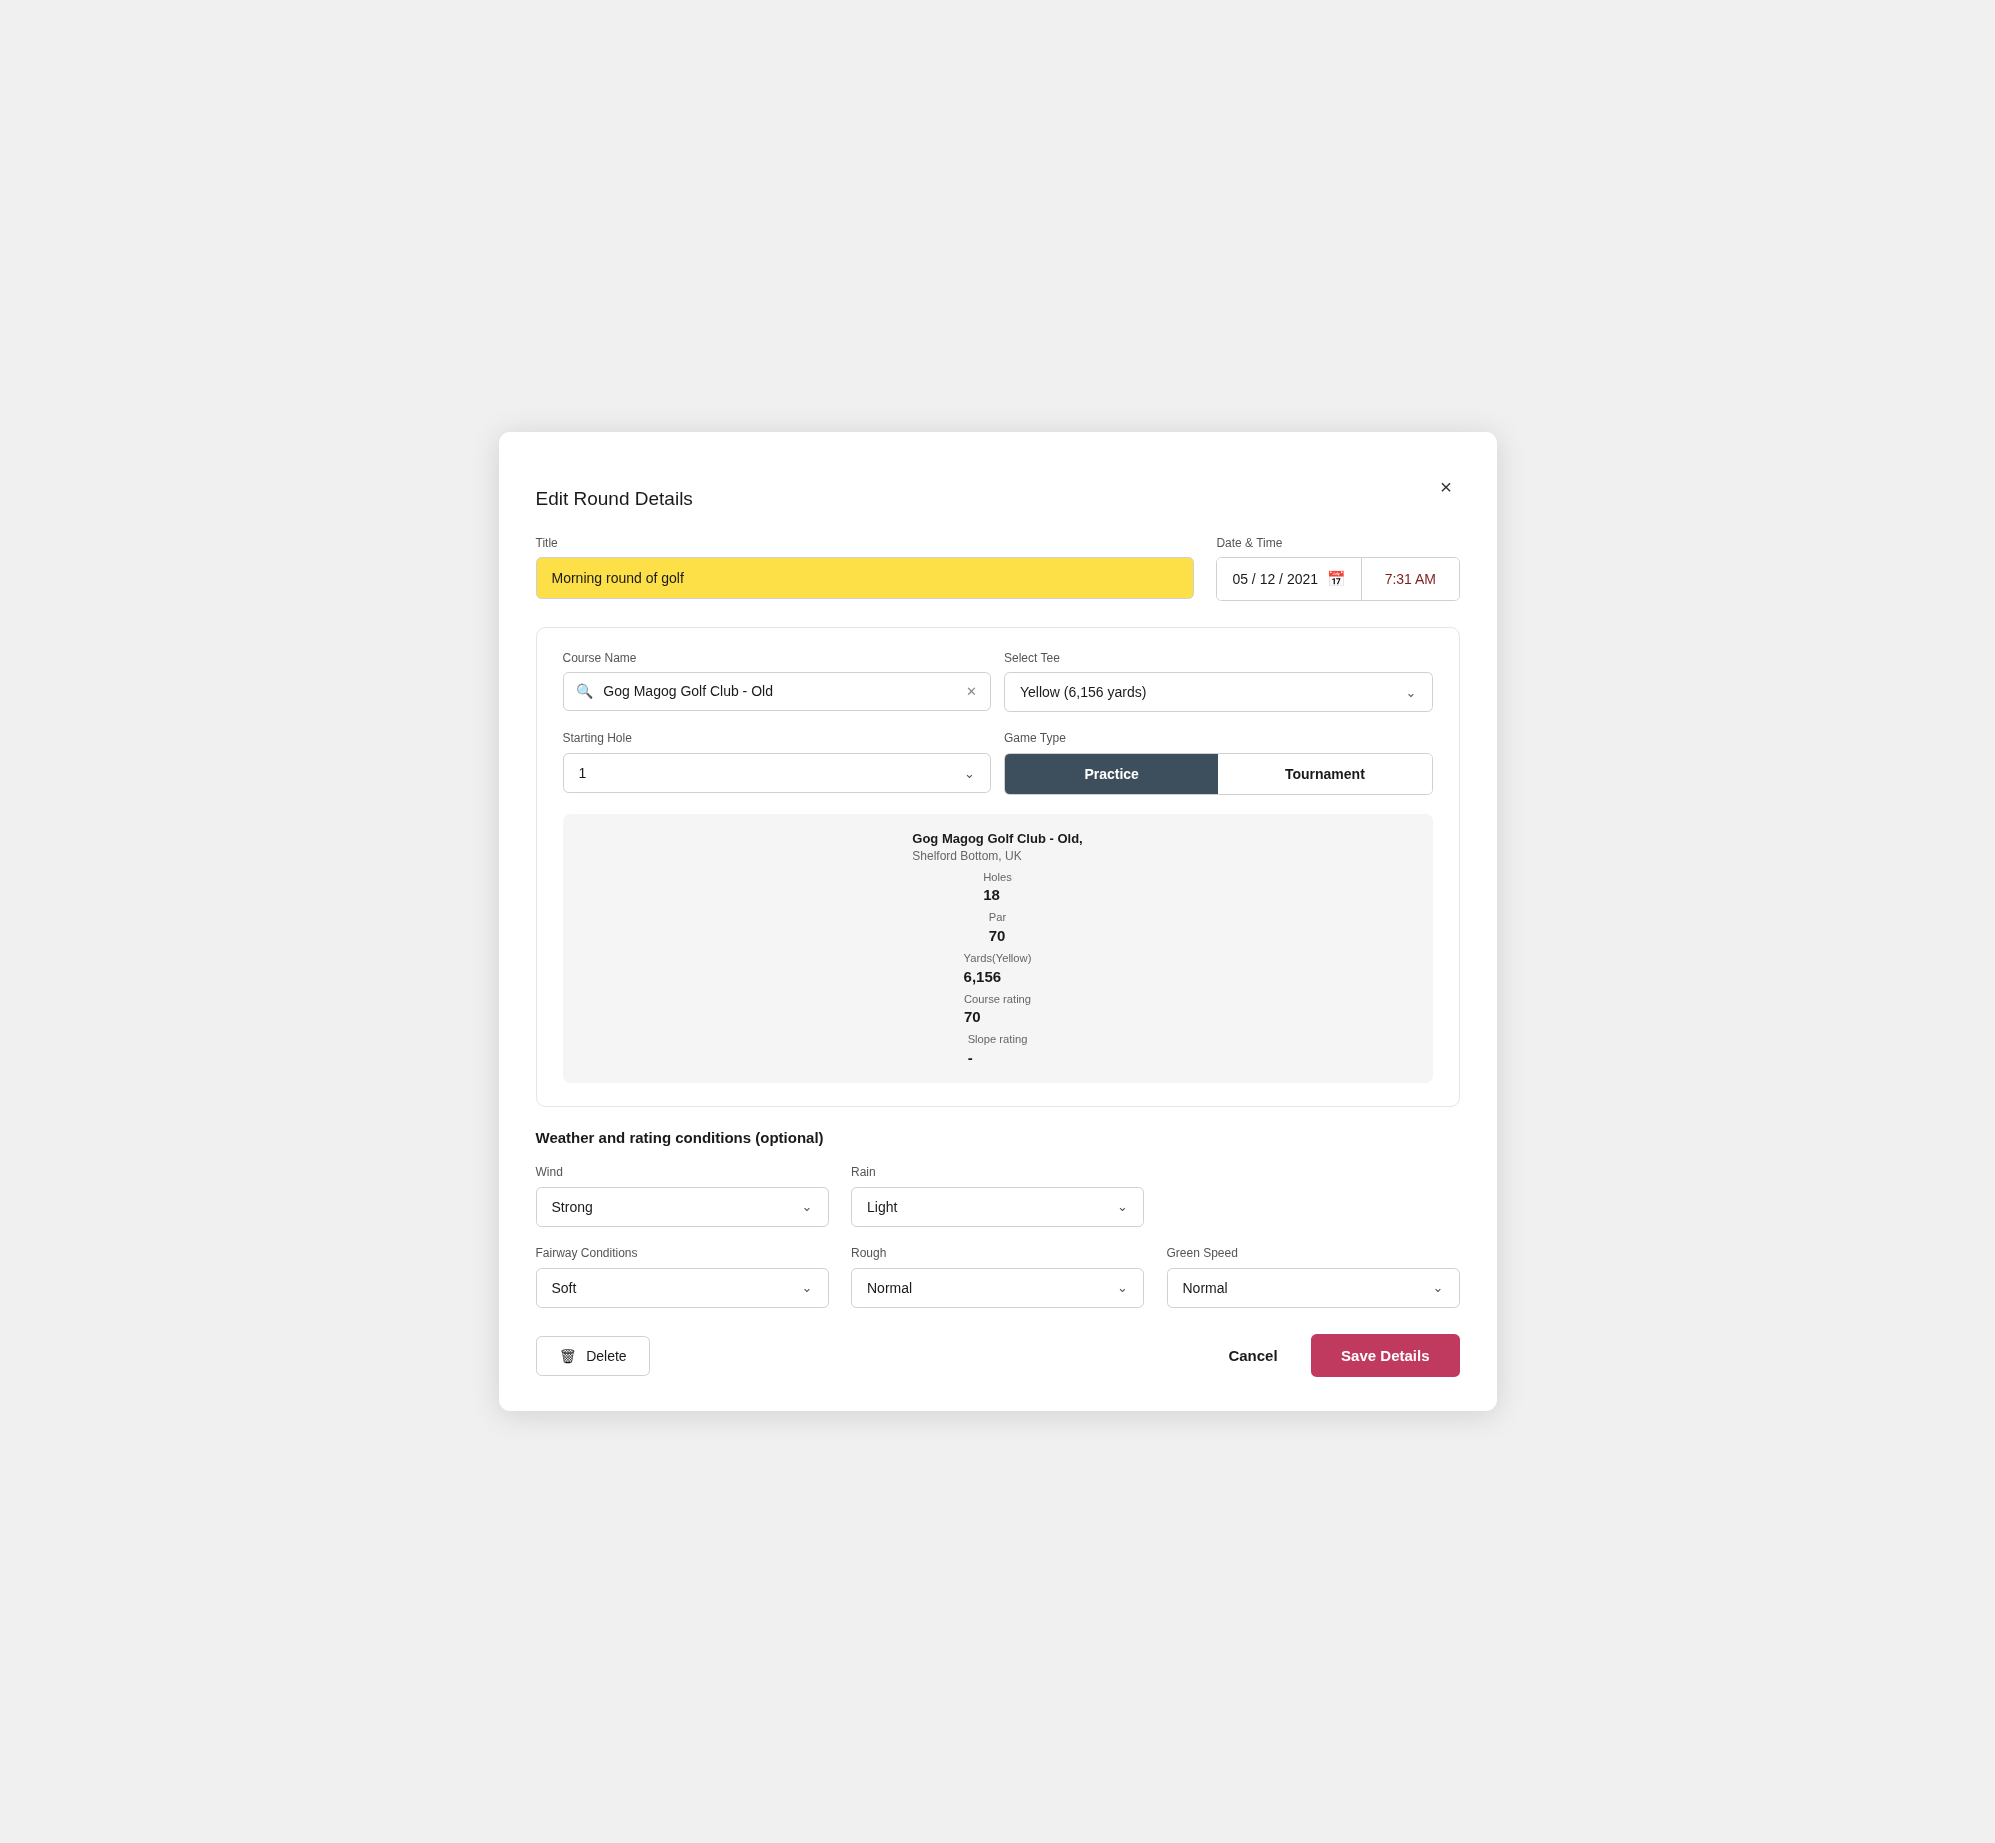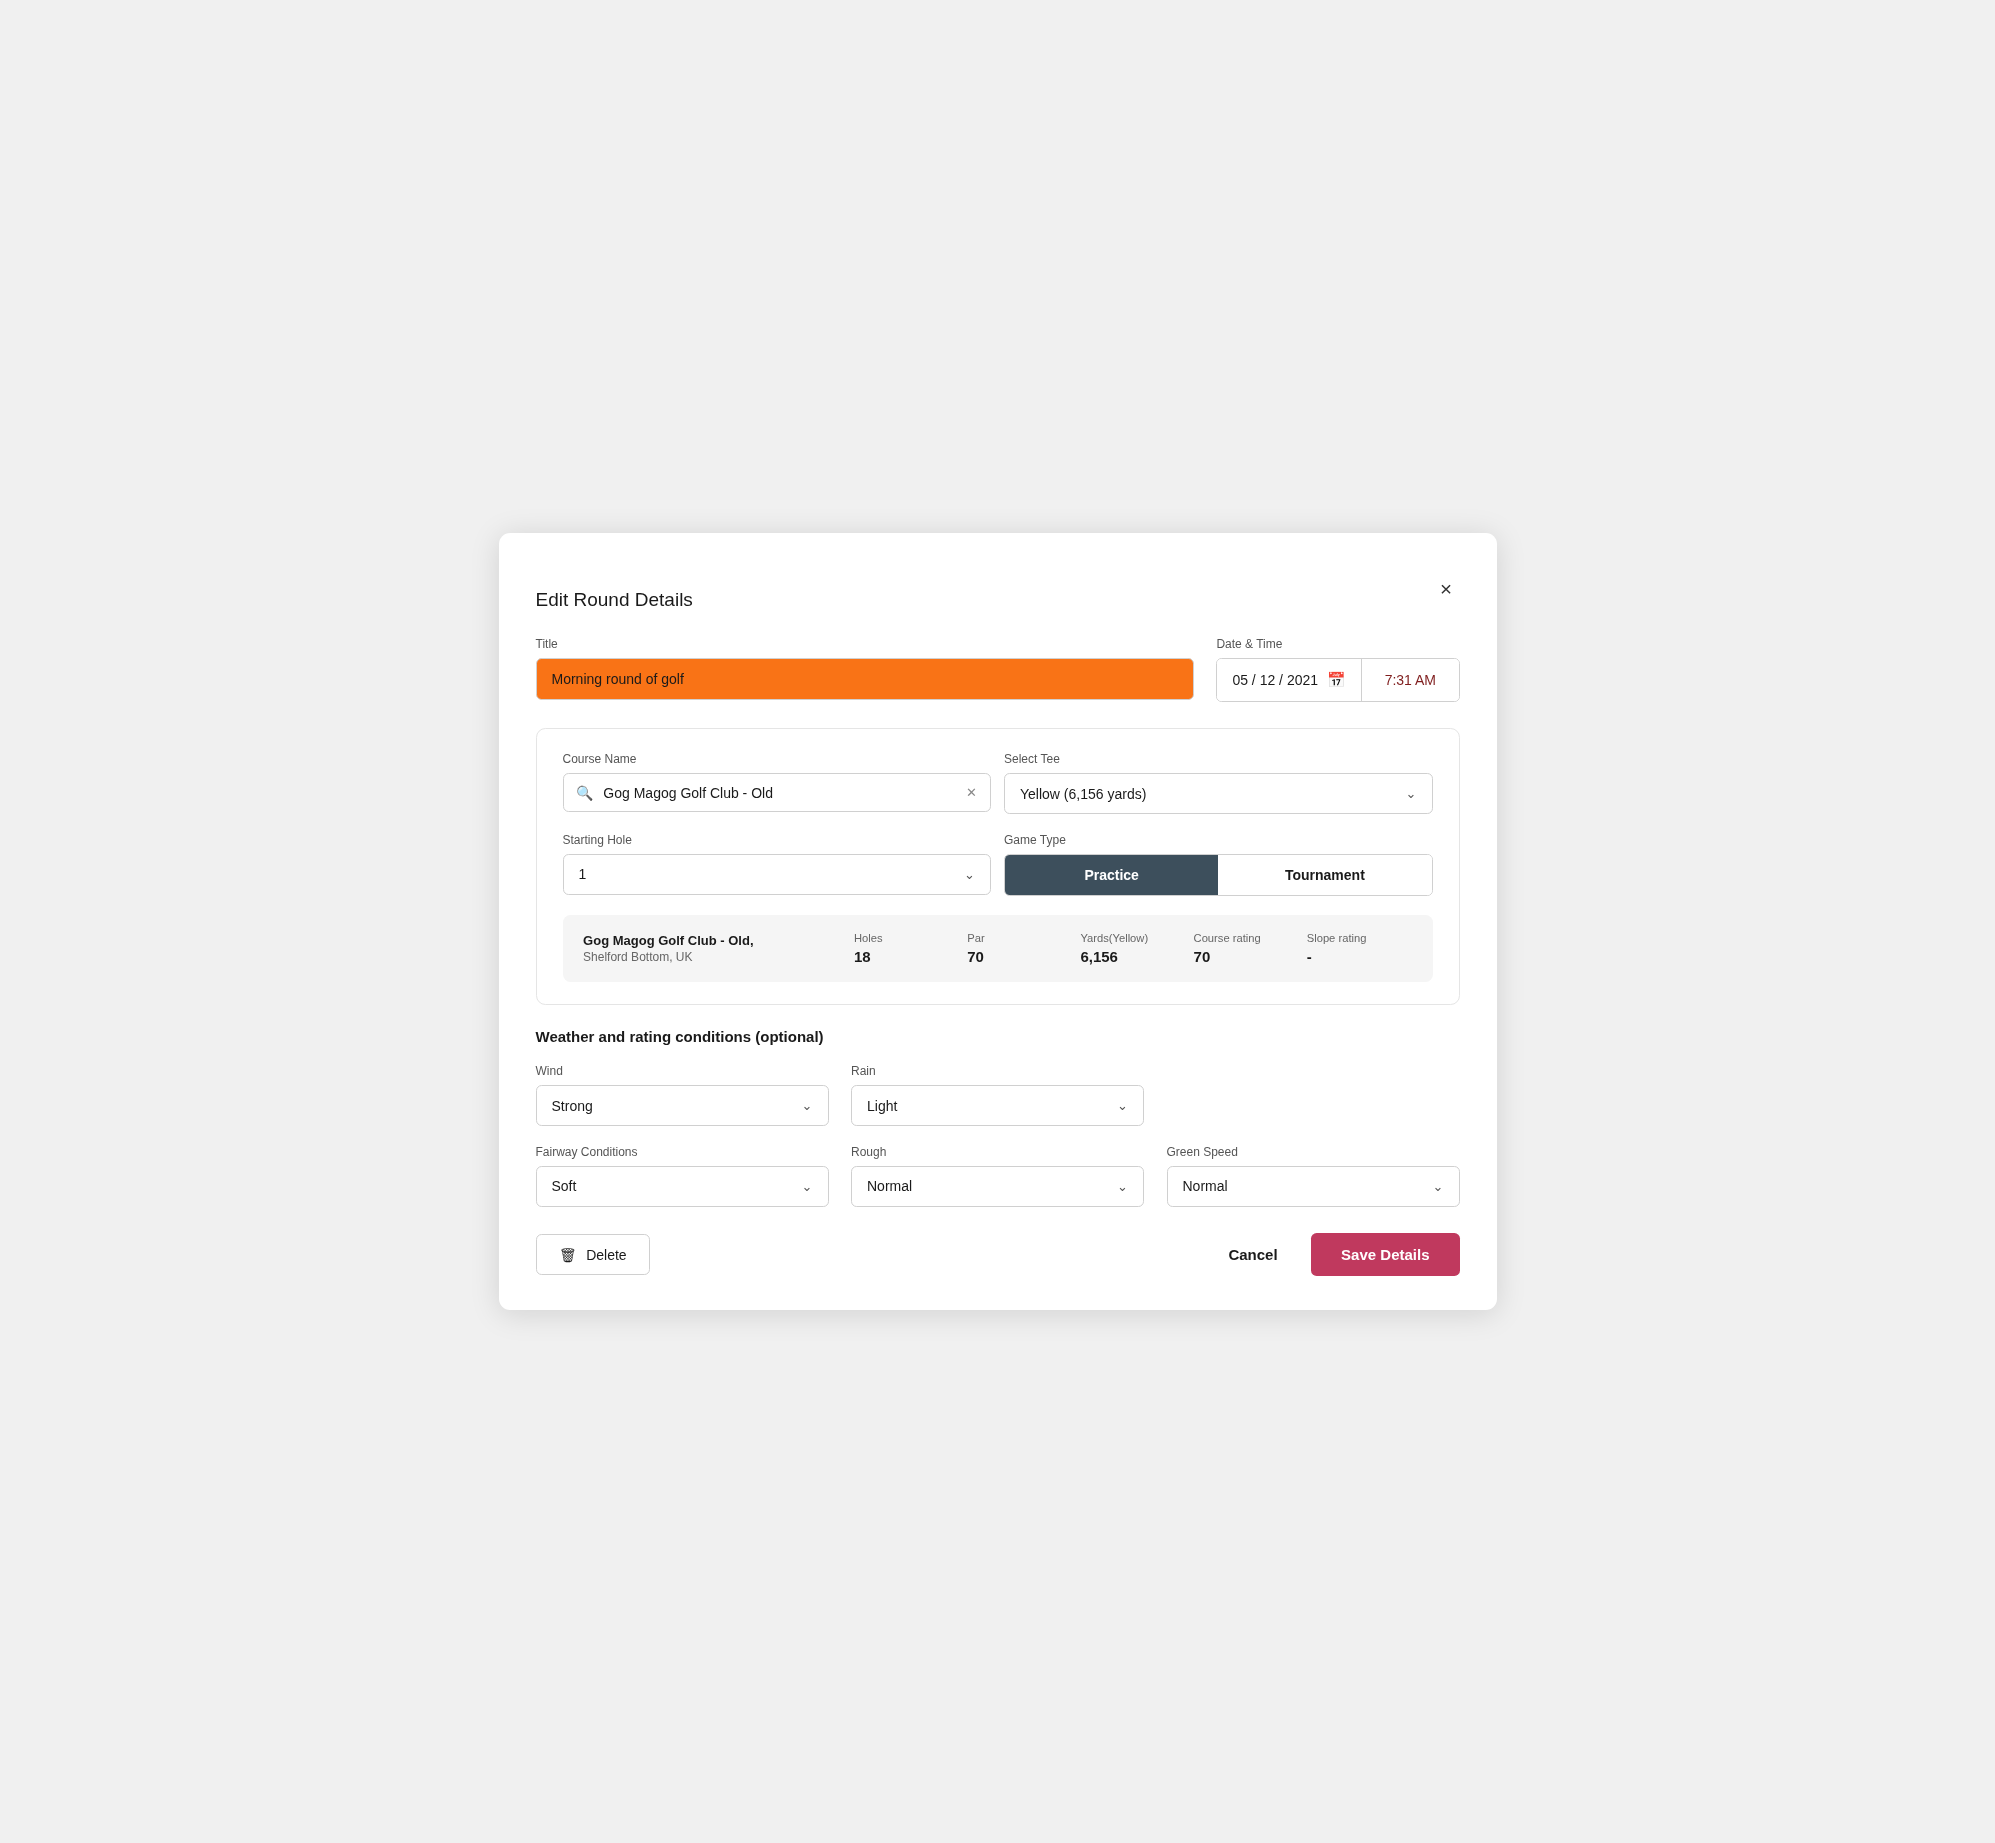--- a/index.html
+++ b/index.html
@@ -53,21 +53,21 @@
       font-weight: 400;
     }
     .field input[type="text"],
     .field .input-box {
       border: 1.4px solid #d0d0d0;
       border-radius: 5.6px;
       padding: 11.2px 15px;
       font-size: 14px;
       color: #1a1a1a;
       outline: none;
-      background: #f97316;
+      background: #fde047;
     }
     .title-field {
       flex: 1;
     }
     .title-field input {
       width: 100%;
       border: 1.4px solid #d0d0d0;
       border-radius: 5.6px;
       padding: 12px 15px;
       font-size: 14px;
@@ -191,20 +191,21 @@
       color: #1a1a1a;
     }
     .course-info-card {
       background: #f5f5f5;
       border-radius: 7.5px;
       padding: 17px 20.6px;
       margin-top: 19px;
       display: flex;
       align-items: center;
       gap: 8px;
+      flex-direction: column;
     }
     .course-info-name {
       flex: 2.5;
     }
     .course-info-name .name-bold {
       font-size: 13px;
       font-weight: 700;
       color: #1a1a1a;
     }
     .course-info-name .name-sub {

